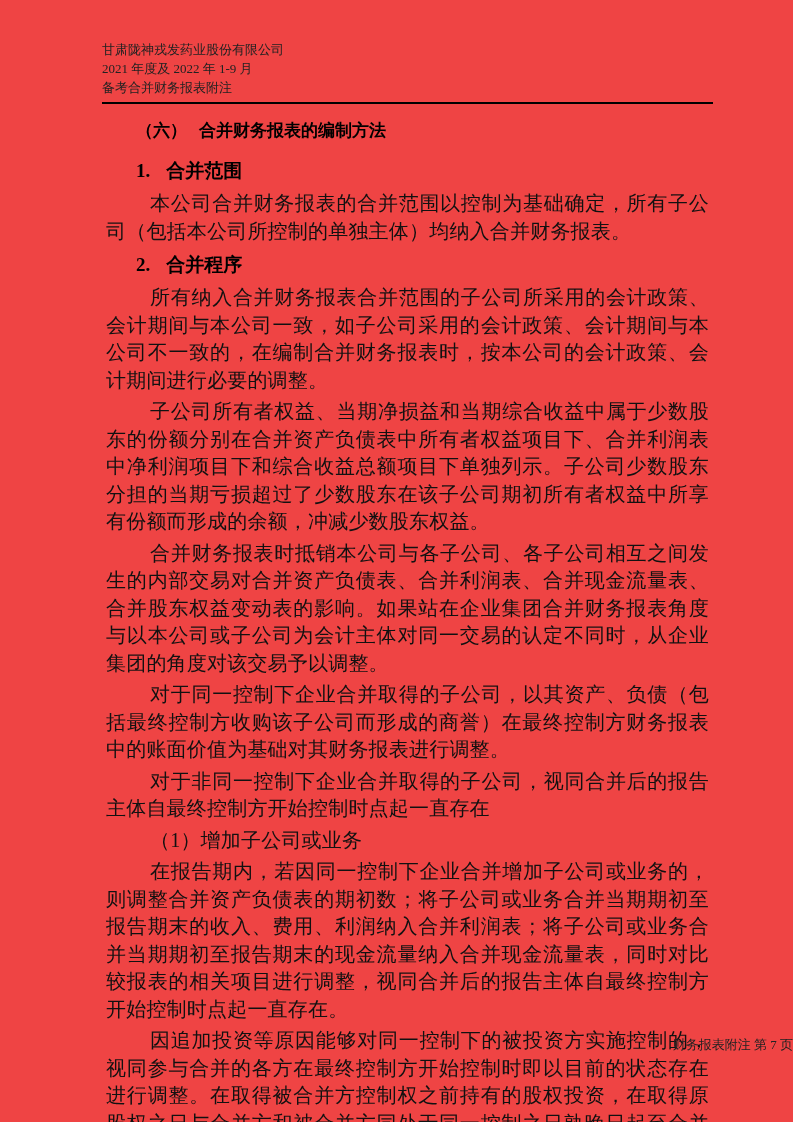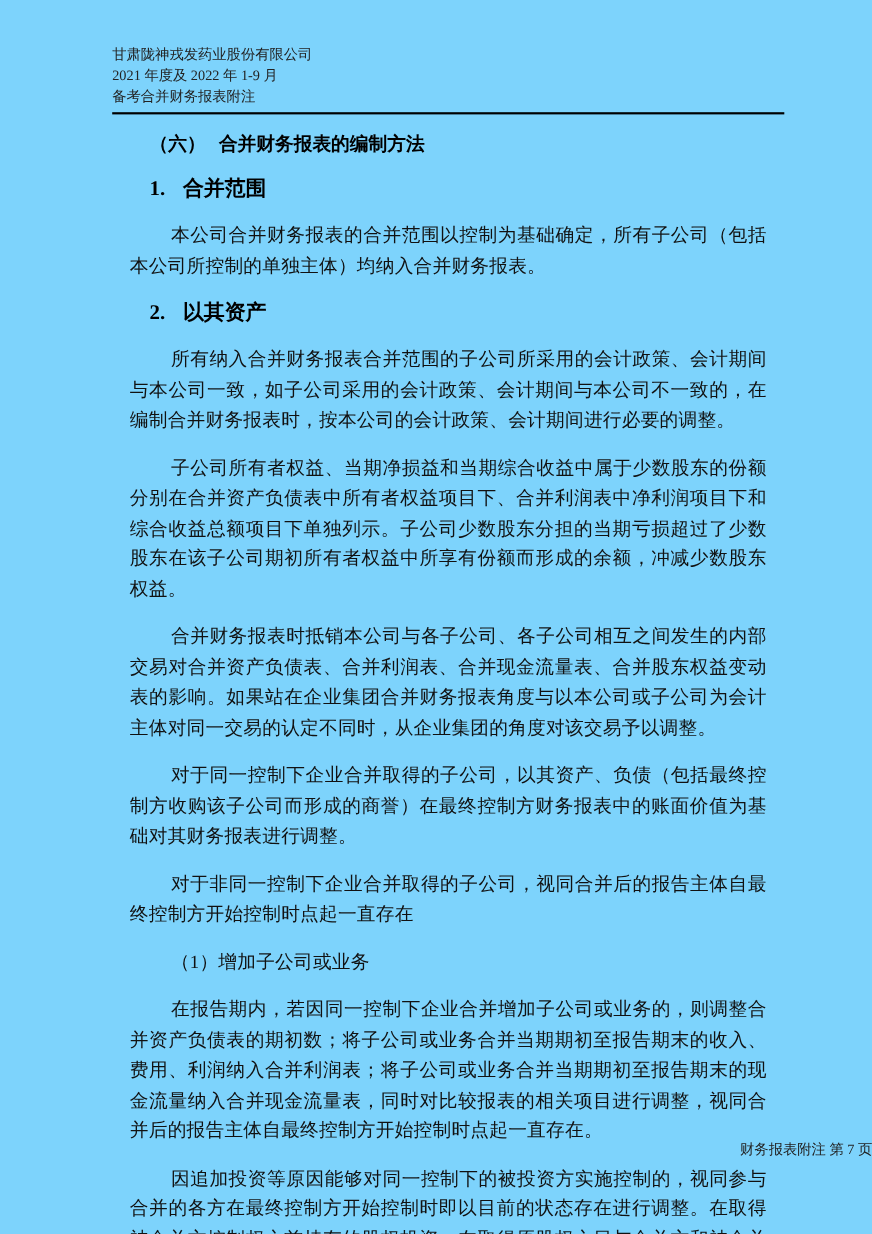--- a/index.html
+++ b/index.html
@@ -4,21 +4,21 @@
 <style>
   html, body {
     margin: 0;
     padding: 0;
     background: #ffffff;
   }
   .page {
     position: relative;
     width: 793px;
     height: 1122px;
-    background: #7dd3fc;
+    background: #ef4444;
     color: #1a1a1a;
     font-family: "Liberation Serif", "DejaVu Serif", serif;
     box-sizing: border-box;
     padding: 40px 80px 0 102px;
     overflow: hidden;
   }
   .doc-header {
     font-size: 13px;
     line-height: 19px;
     color: #222;
@@ -43,23 +43,23 @@
     font-size: 19px;
     font-weight: bold;
     margin: 7px 0 6px 0;
     padding-left: 34px;
     color: #000;
   }
   .sub-heading .num {
     margin-right: 16px;
   }
   .body-text p {
-    font-size: 17px;
+    font-size: 20px;
     line-height: 27.5px;
-    margin: 16px;
+    margin: 4px;
     text-align: justify;
     text-indent: 2.2em;
     color: #111;
     letter-spacing: 0.2px;
   }
   .doc-footer {
     position: absolute;
     left: 0;
     right: 0;
     top: 1036px;
@@ -89,21 +89,21 @@
 
     <h2 class="sub-heading">
       <span class="num">1.</span><span>合并范围</span>
     </h2>
 
     <div class="body-text">
       <p>本公司合并财务报表的合并范围以控制为基础确定，所有子公司（包括本公司所控制的单独主体）均纳入合并财务报表。</p>
     </div>
 
     <h2 class="sub-heading">
-      <span class="num">2.</span><span>以其资产</span>
+      <span class="num">2.</span><span>合并程序</span>
     </h2>
 
     <div class="body-text">
       <p>所有纳入合并财务报表合并范围的子公司所采用的会计政策、会计期间与本公司一致，如子公司采用的会计政策、会计期间与本公司不一致的，在编制合并财务报表时，按本公司的会计政策、会计期间进行必要的调整。</p>
       <p>子公司所有者权益、当期净损益和当期综合收益中属于少数股东的份额分别在合并资产负债表中所有者权益项目下、合并利润表中净利润项目下和综合收益总额项目下单独列示。子公司少数股东分担的当期亏损超过了少数股东在该子公司期初所有者权益中所享有份额而形成的余额，冲减少数股东权益。</p>
       <p>合并财务报表时抵销本公司与各子公司、各子公司相互之间发生的内部交易对合并资产负债表、合并利润表、合并现金流量表、合并股东权益变动表的影响。如果站在企业集团合并财务报表角度与以本公司或子公司为会计主体对同一交易的认定不同时，从企业集团的角度对该交易予以调整。</p>
       <p>对于同一控制下企业合并取得的子公司，以其资产、负债（包括最终控制方收购该子公司而形成的商誉）在最终控制方财务报表中的账面价值为基础对其财务报表进行调整。</p>
       <p>对于非同一控制下企业合并取得的子公司，视同合并后的报告主体自最终控制方开始控制时点起一直存在</p>
       <p>（1）增加子公司或业务</p>
       <p>在报告期内，若因同一控制下企业合并增加子公司或业务的，则调整合并资产负债表的期初数；将子公司或业务合并当期期初至报告期末的收入、费用、利润纳入合并利润表；将子公司或业务合并当期期初至报告期末的现金流量纳入合并现金流量表，同时对比较报表的相关项目进行调整，视同合并后的报告主体自最终控制方开始控制时点起一直存在。</p>

